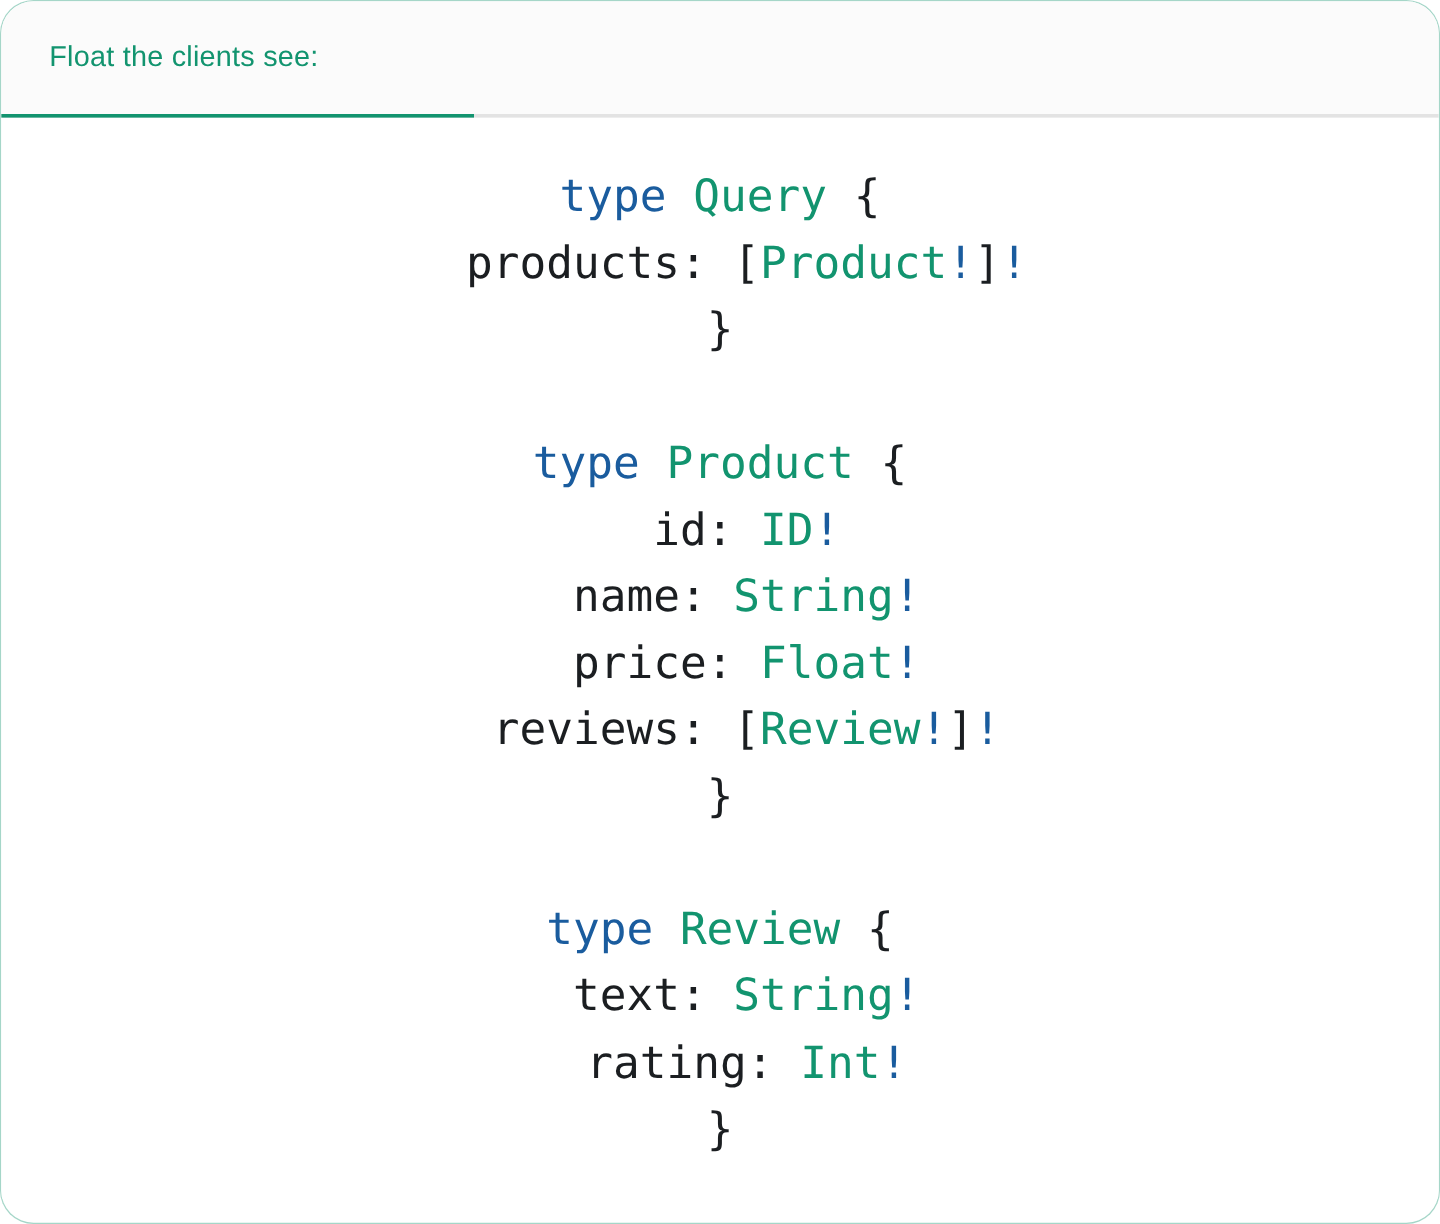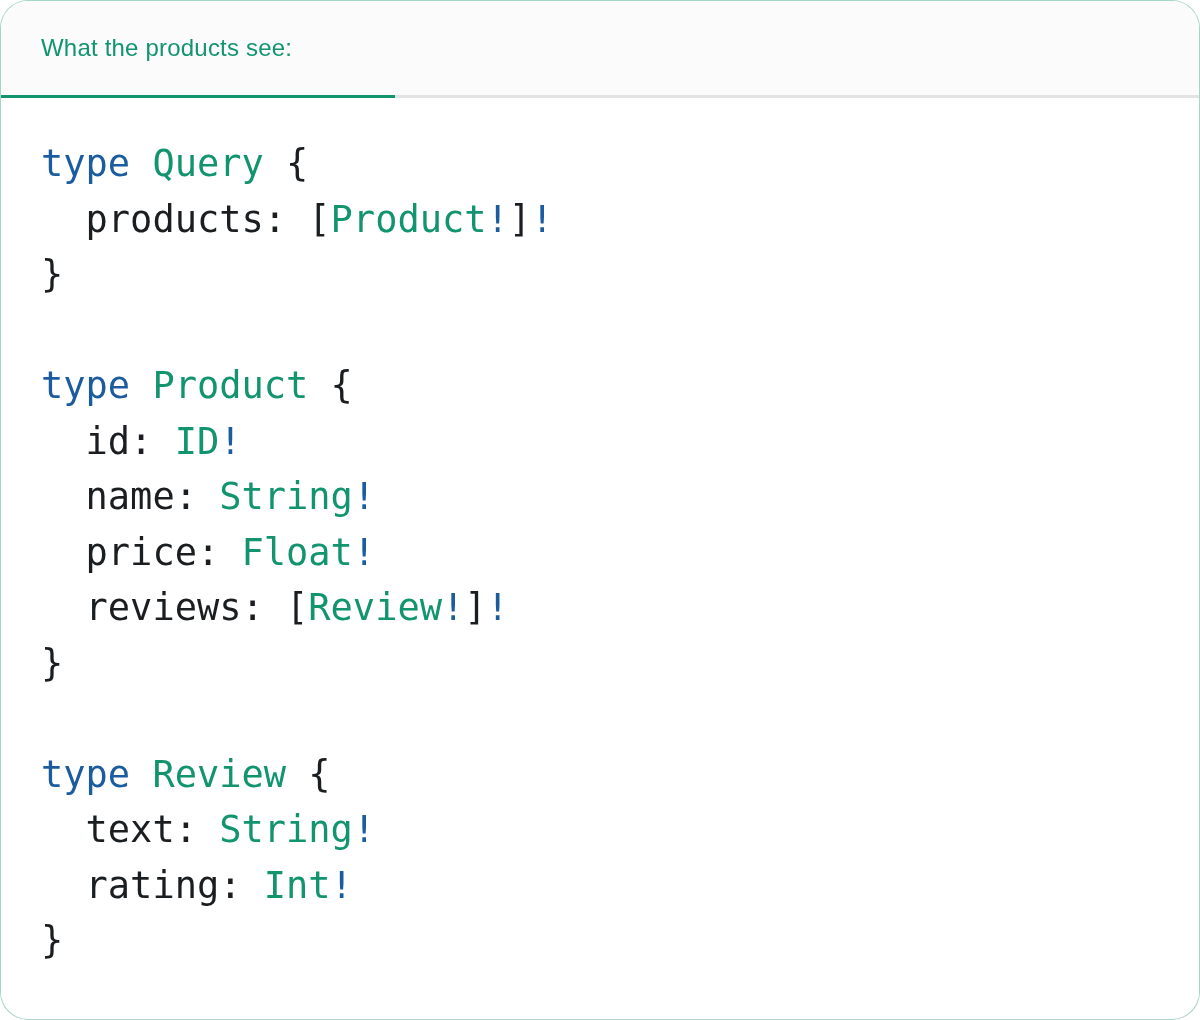--- a/index.html
+++ b/index.html
@@ -65,33 +65,34 @@
   .code-block {
     margin: 0;
     font-family: "DejaVu Sans Mono", "Liberation Mono", monospace;
     font-size: 37px;
     line-height: 55.5px;
     color: var(--code-dark);
   }
   .code-line {
     white-space: pre;
     min-height: 55.5px;
+    text-align: center;
   }
   .tok-plain   { color: var(--code-dark); }
   .tok-keyword { color: var(--keyword-blue); }
   .tok-typename{ color: var(--accent-green); }
   .tok-bang    { color: var(--keyword-blue); }
 </style>
 </head>
 <body>
 
 <div class="card">
   <div class="card-header">
     <div class="tab">
-      <span class="tab-label">What the products see:</span>
+      <span class="tab-label">Float the clients see:</span>
     </div>
     <div class="tab-indicator"></div>
   </div>
 
   <div class="code-area">
     <pre class="code-block"><div class="code-line"><span class="tok tok-keyword">type</span><span class="tok tok-plain"> </span><span class="tok tok-typename">Query</span><span class="tok tok-plain"> {</span></div><div class="code-line"><span class="tok tok-plain">  products: [</span><span class="tok tok-typename">Product</span><span class="tok tok-bang">!</span><span class="tok tok-plain">]</span><span class="tok tok-bang">!</span></div><div class="code-line"><span class="tok tok-plain">}</span></div><div class="code-line"></div><div class="code-line"><span class="tok tok-keyword">type</span><span class="tok tok-plain"> </span><span class="tok tok-typename">Product</span><span class="tok tok-plain"> {</span></div><div class="code-line"><span class="tok tok-plain">  id: </span><span class="tok tok-typename">ID</span><span class="tok tok-bang">!</span></div><div class="code-line"><span class="tok tok-plain">  name: </span><span class="tok tok-typename">String</span><span class="tok tok-bang">!</span></div><div class="code-line"><span class="tok tok-plain">  price: </span><span class="tok tok-typename">Float</span><span class="tok tok-bang">!</span></div><div class="code-line"><span class="tok tok-plain">  reviews: [</span><span class="tok tok-typename">Review</span><span class="tok tok-bang">!</span><span class="tok tok-plain">]</span><span class="tok tok-bang">!</span></div><div class="code-line"><span class="tok tok-plain">}</span></div><div class="code-line"></div><div class="code-line"><span class="tok tok-keyword">type</span><span class="tok tok-plain"> </span><span class="tok tok-typename">Review</span><span class="tok tok-plain"> {</span></div><div class="code-line"><span class="tok tok-plain">  text: </span><span class="tok tok-typename">String</span><span class="tok tok-bang">!</span></div><div class="code-line"><span class="tok tok-plain">  rating: </span><span class="tok tok-typename">Int</span><span class="tok tok-bang">!</span></div><div class="code-line"><span class="tok tok-plain">}</span></div></pre>
   </div>
 </div>
 
 </body></html>

